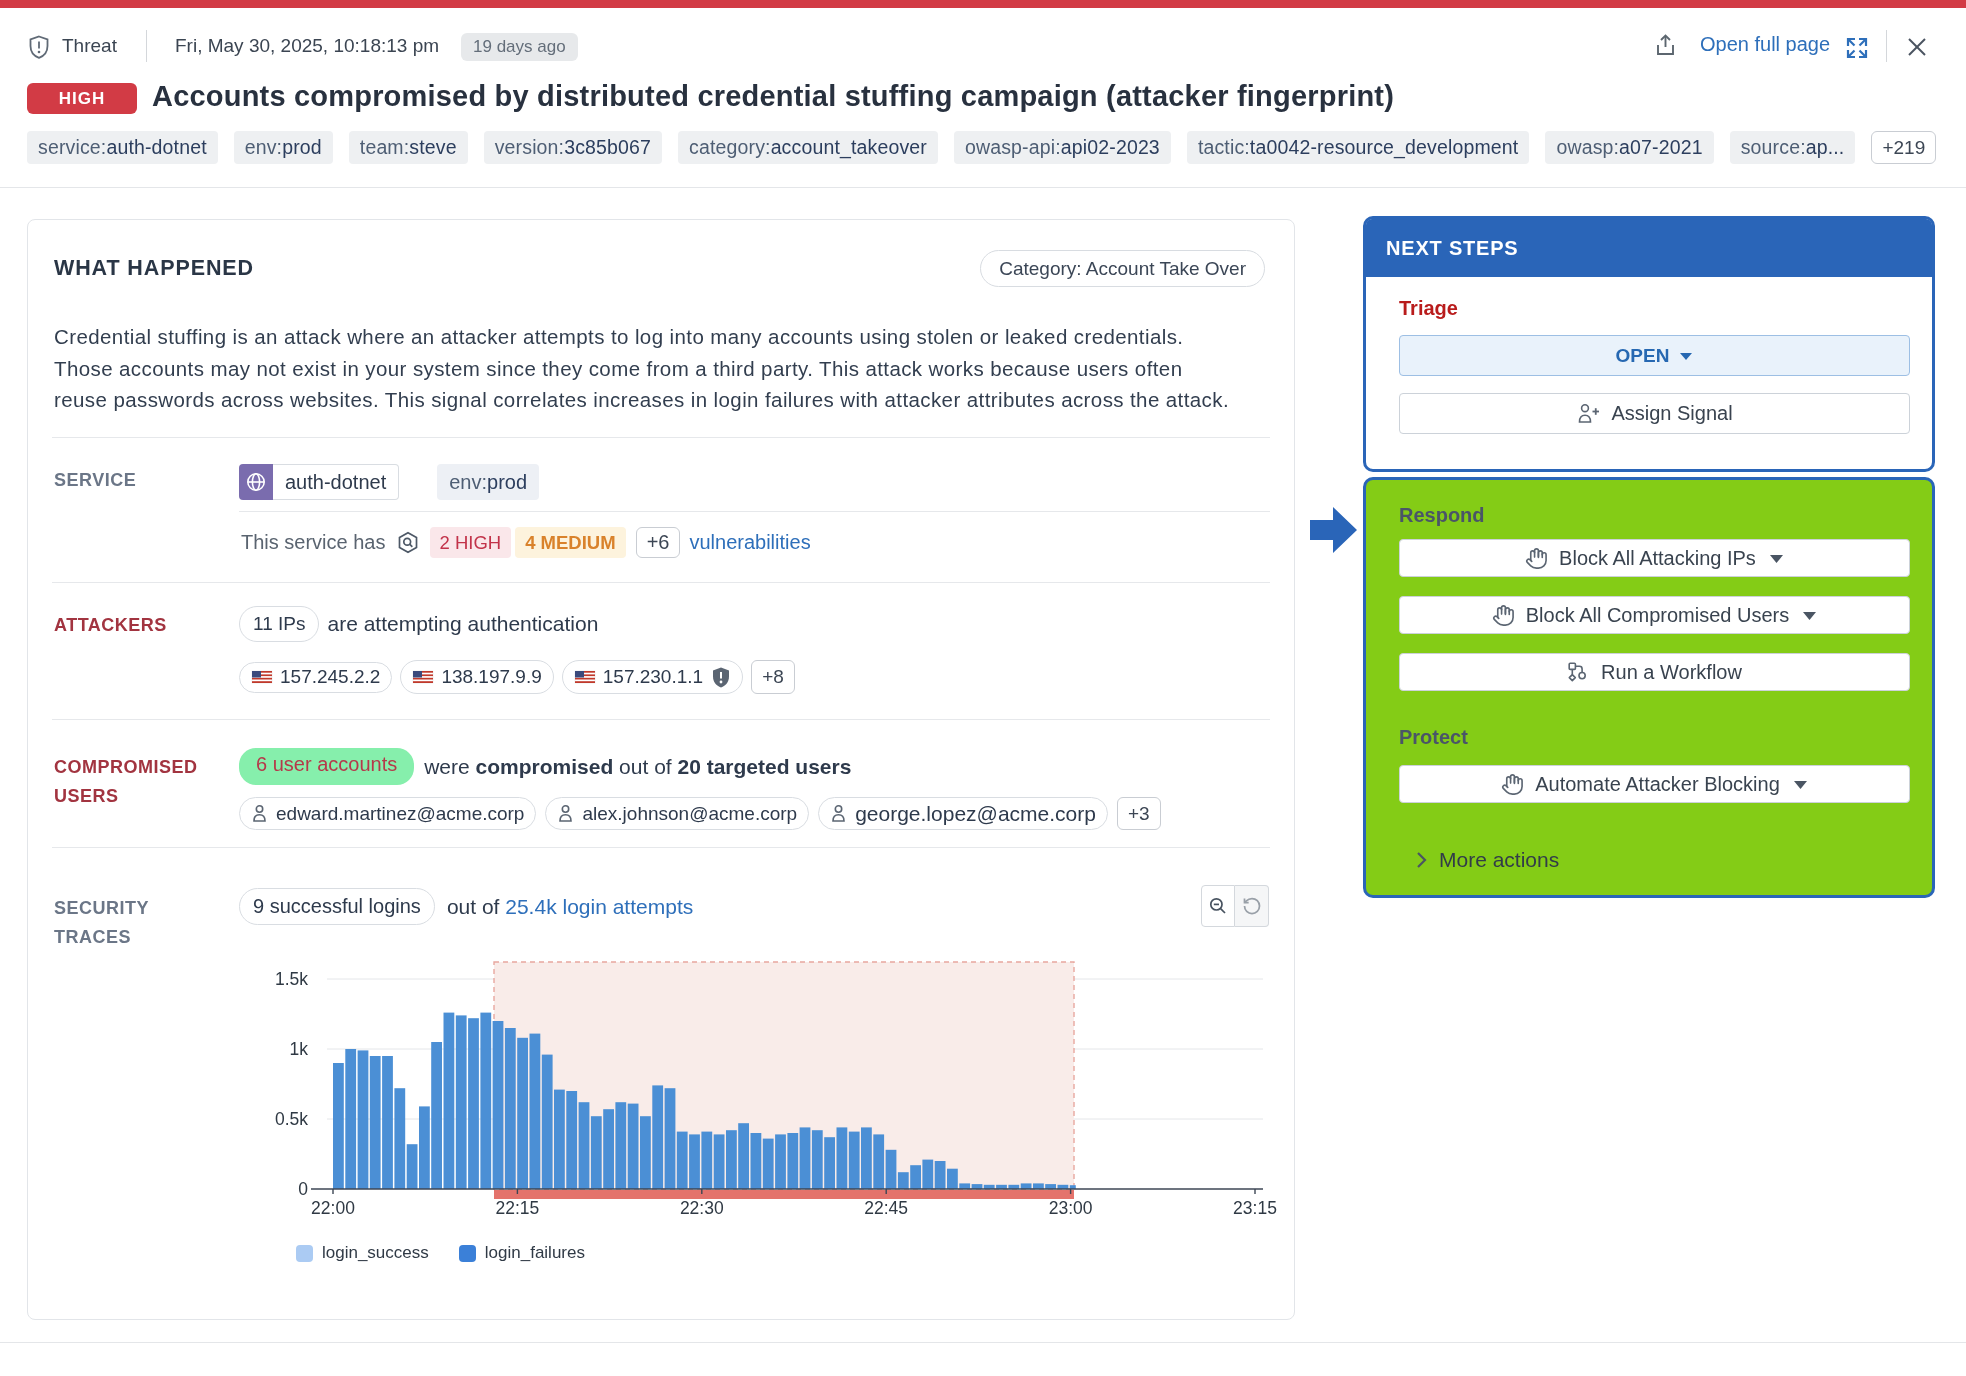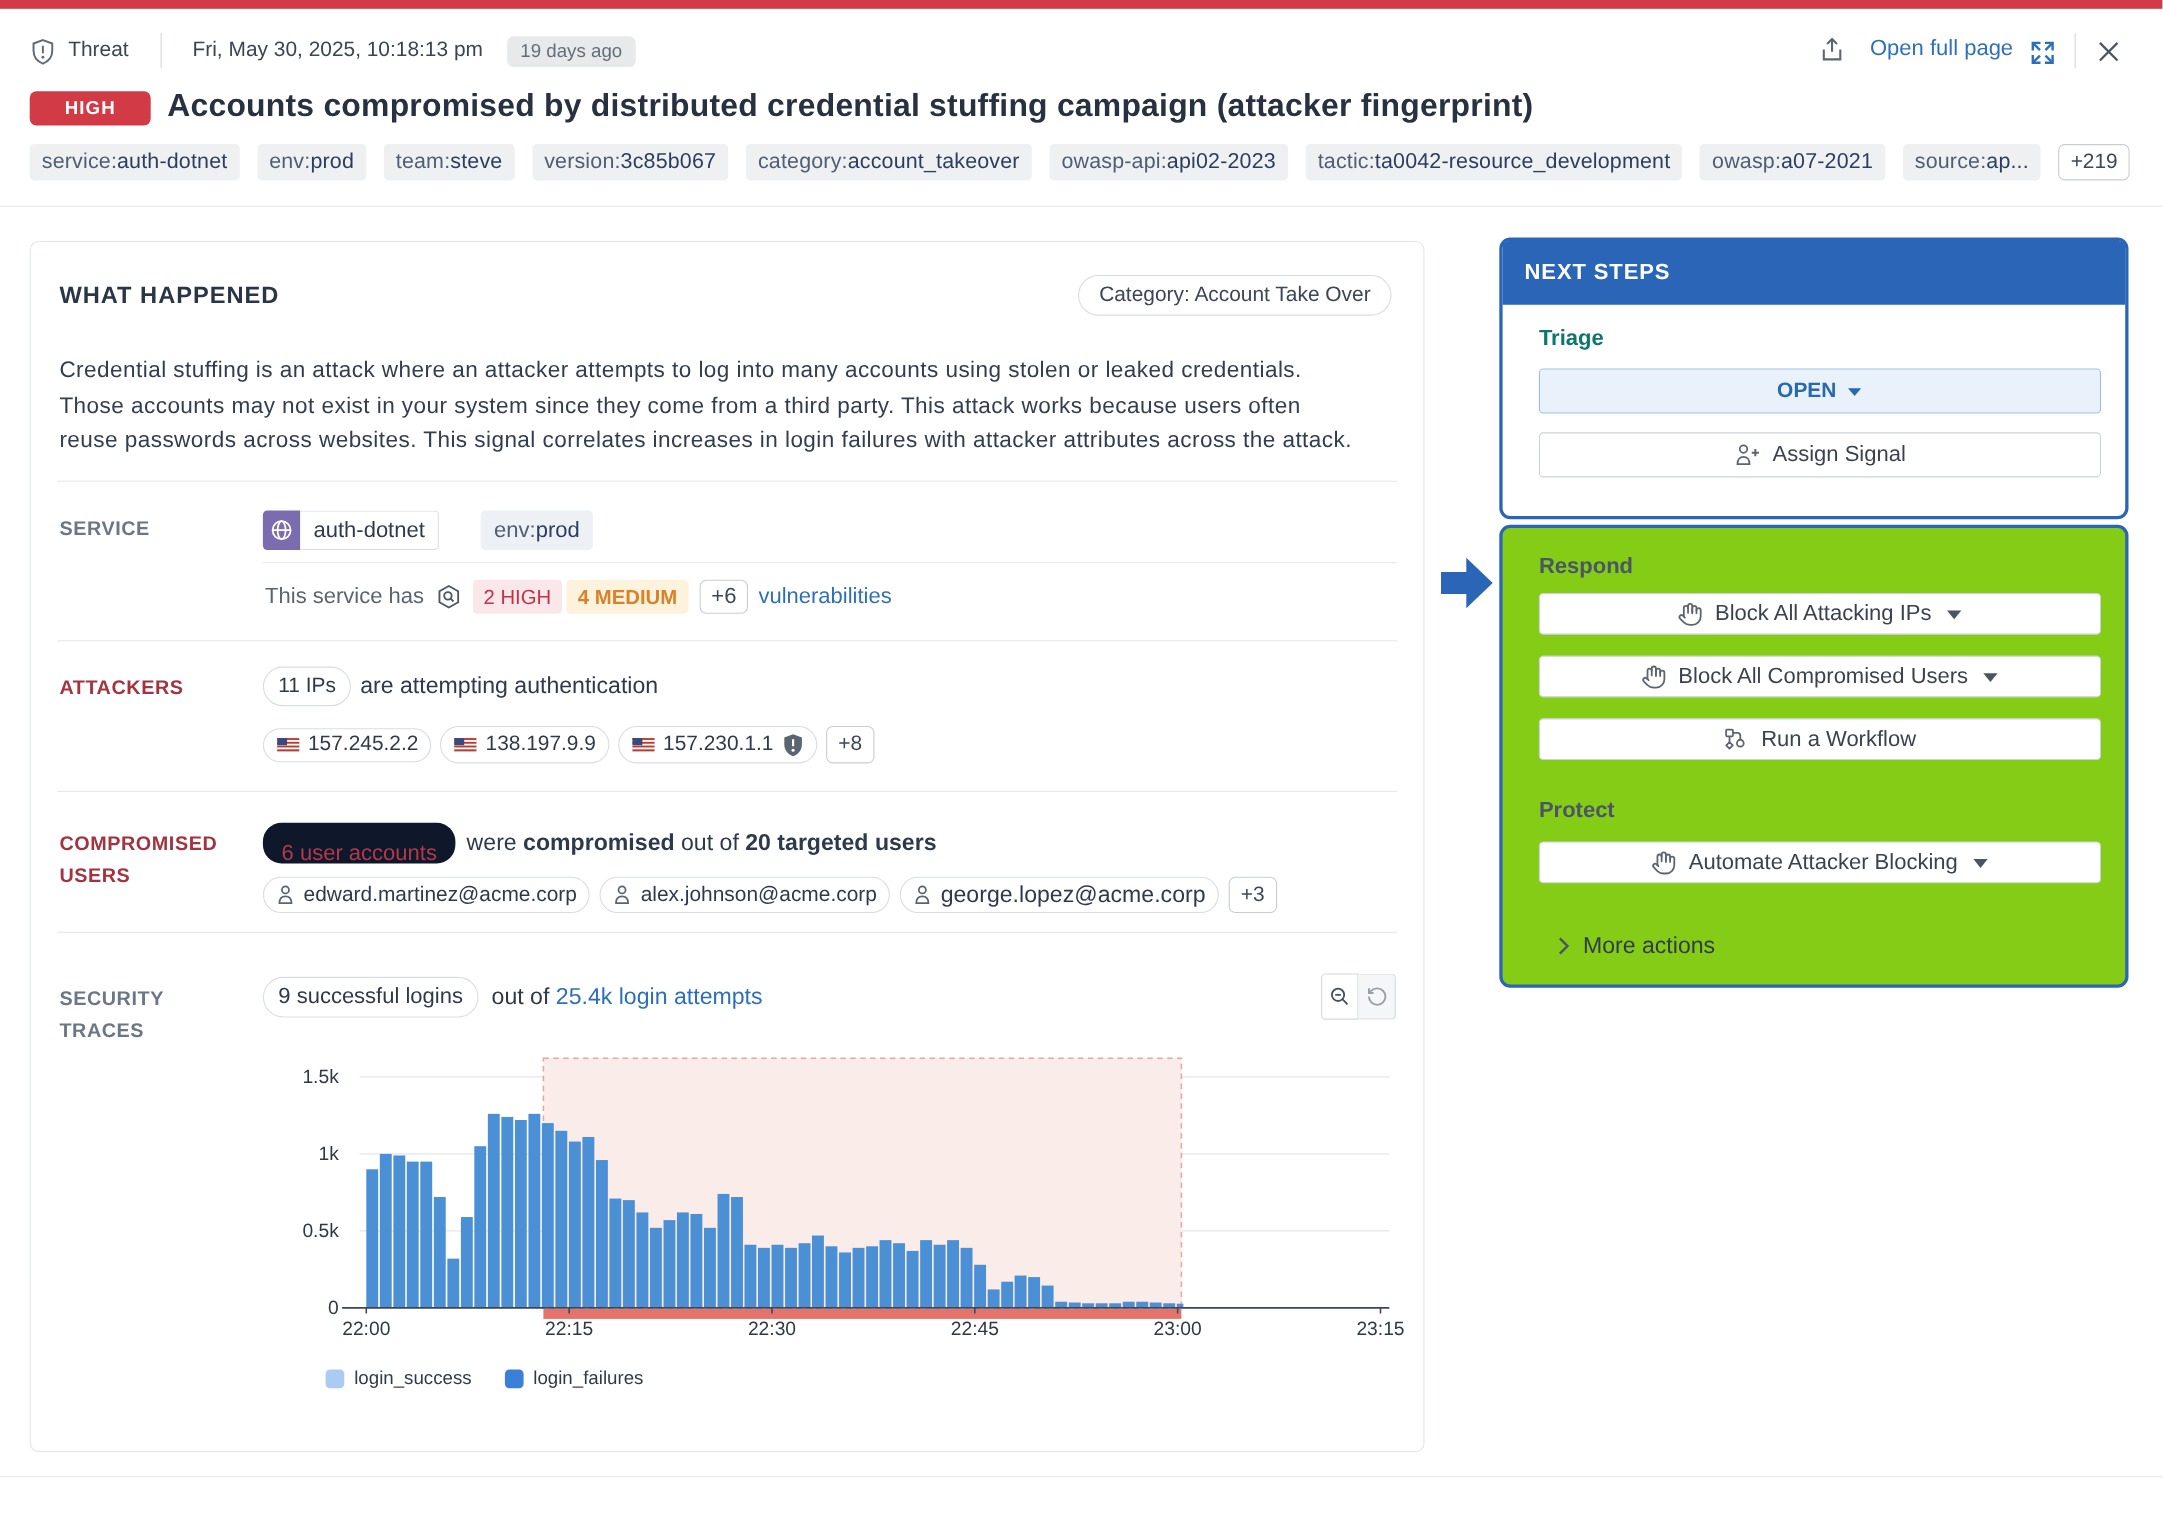--- a/index.html
+++ b/index.html
@@ -156,21 +156,21 @@
           <path d="M10 1.5 L18 4.5 V10.5 C18 16 14.7 19.8 10 21.5 C5.3 19.8 2 16 2 10.5 V4.5 Z" fill="#5b6572"></path>
           <line x1="10" y1="6" x2="10" y2="12.5" stroke="#fff" stroke-width="2"></line>
           <circle cx="10" cy="16" r="1.4" fill="#fff"></circle>
         </svg></span>
     <span class="tag-more" style="height:34px;line-height:32px">+8</span>
   </div>
   <div class="abs divline" style="left:24px;top:499px;width:1218px"></div>
 
   <div class="abs rowlabel red" style="left:26px;top:533px;line-height:29px">COMPROMISED<br>USERS</div>
   <div class="abs" style="left:211px;top:530px;height:33px;display:flex;align-items:center">
-    <span style="height:37px;line-height:33px;background:#0f172a;border-radius:17px;padding:12px 17px;font-size:20px;color:#b5394a">6 user accounts</span>
+    <span style="height:37px;line-height:33px;background:#86efac;border-radius:17px;padding:0 17px;font-size:20px;color:#b5394a">6 user accounts</span>
     <span style="font-size:21px;color:#2e3a4c;margin-left:10px">were <b>compromised</b> out of <b>20 targeted users</b></span>
   </div>
   <div class="abs" style="left:211px;top:577px;height:33px;display:flex;align-items:center;gap:9px">
     <span class="pill" style="height:33px;font-size:19px;padding:0 11px"><svg width="17" height="19" viewBox="0 0 17 19" style="margin-right:8px">
           <circle cx="8.5" cy="5" r="3.2" fill="none" stroke="#5b6572" stroke-width="1.6"></circle>
           <path d="M3 17 C3 12.8 5.4 10.8 8.5 10.8 C11.6 10.8 14 12.8 14 17 Z" fill="none" stroke="#5b6572" stroke-width="1.6"></path>
         </svg>edward.martinez@acme.corp</span>
     <span class="pill" style="height:33px;font-size:19px;padding:0 11px"><svg width="17" height="19" viewBox="0 0 17 19" style="margin-right:8px">
           <circle cx="8.5" cy="5" r="3.2" fill="none" stroke="#5b6572" stroke-width="1.6"></circle>
           <path d="M3 17 C3 12.8 5.4 10.8 8.5 10.8 C11.6 10.8 14 12.8 14 17 Z" fill="none" stroke="#5b6572" stroke-width="1.6"></path>
@@ -298,21 +298,21 @@
   <div class="abs" style="left:268px;top:1023px;display:flex;align-items:center;font-size:17px;color:#303a46">
     <span style="width:17px;height:17px;background:#abcbf3;border-radius:4px;margin-right:9px"></span>login_success
     <span style="width:17px;height:17px;background:#3b80d8;border-radius:4px;margin:0 9px 0 30px"></span>login_failures
   </div>
 </div>
 
 <div class="abs" style="left:1363px;top:216px;width:572px;height:256px;border:3px solid #2a65b8;border-radius:10px;background:#fff">
   <div style="height:58px;background:#2a65b8;border-radius:6px 6px 0 0;display:flex;align-items:center">
       <span style="color:#fff;font-weight:bold;font-size:20px;letter-spacing:0.8px;margin-left:20px">NEXT STEPS</span>
     </div>
-  <div style="margin:20px 0 0 33px;font-size:20px;font-weight:bold;color:#0f766e">Triage</div>
+  <div style="margin:20px 0 0 33px;font-size:20px;font-weight:bold;color:#b91c1c">Triage</div>
   <div class="abs" style="left:33px;top:116px;width:511px;height:41px;background:#e9f2fb;border:1px solid #9dbfe4;border-radius:4px;display:flex;align-items:center;justify-content:center;font-size:19px;font-weight:bold;color:#2668b2">OPEN<svg width="14" height="10" viewBox="0 0 14 10" style="margin-left:10px">
         <path d="M1 2 L7 9 L13 2 Z" fill="#2668b2"></path>
       </svg></div>
   <div class="abs" style="left:33px;top:174px;width:511px;height:41px;background:#fff;border:1px solid #ccd2d9;border-radius:4px;display:flex;align-items:center;justify-content:center;font-size:20px;color:#39434f">
     <svg width="24" height="22" viewBox="0 0 24 22" style="margin-right:11px">
         <g fill="none" stroke="#5b6572" stroke-width="1.6">
           <circle cx="9" cy="5.2" r="3.4"></circle>
           <path d="M3.5 19 C3.5 14.5 6 12.3 9 12.3 C12 12.3 14.5 14.5 14.5 19 Z"></path>
         </g>
         <g stroke="#5b6572" stroke-width="1.8">

